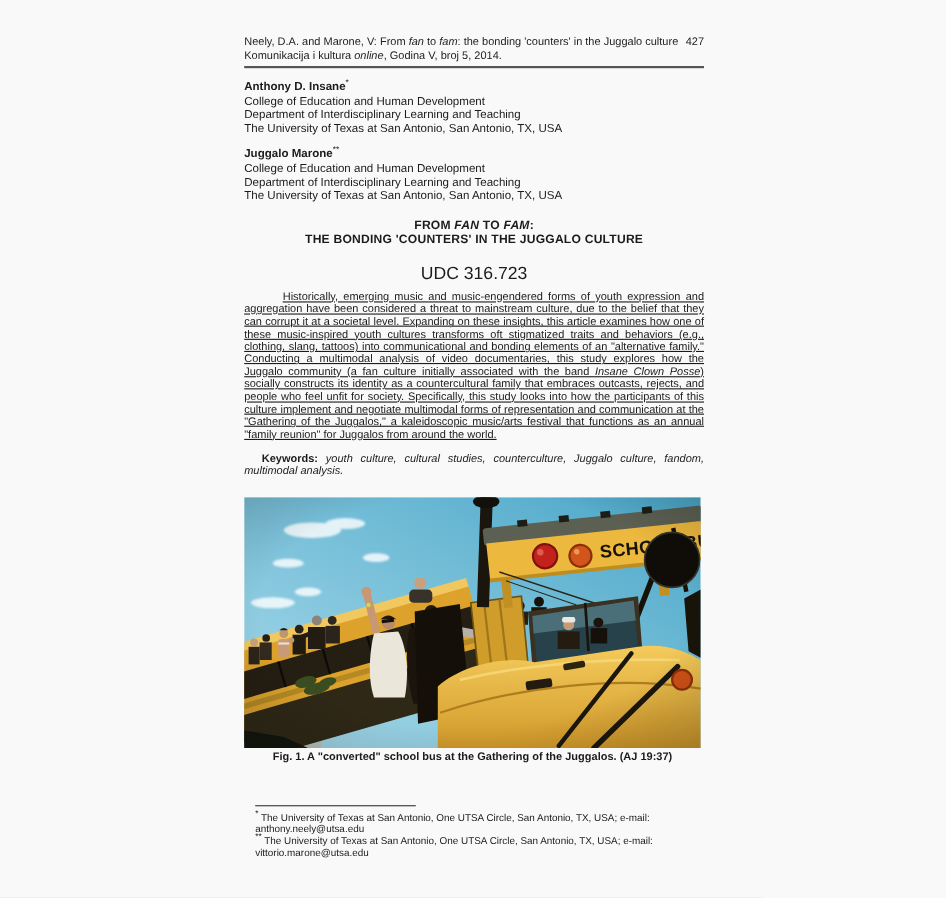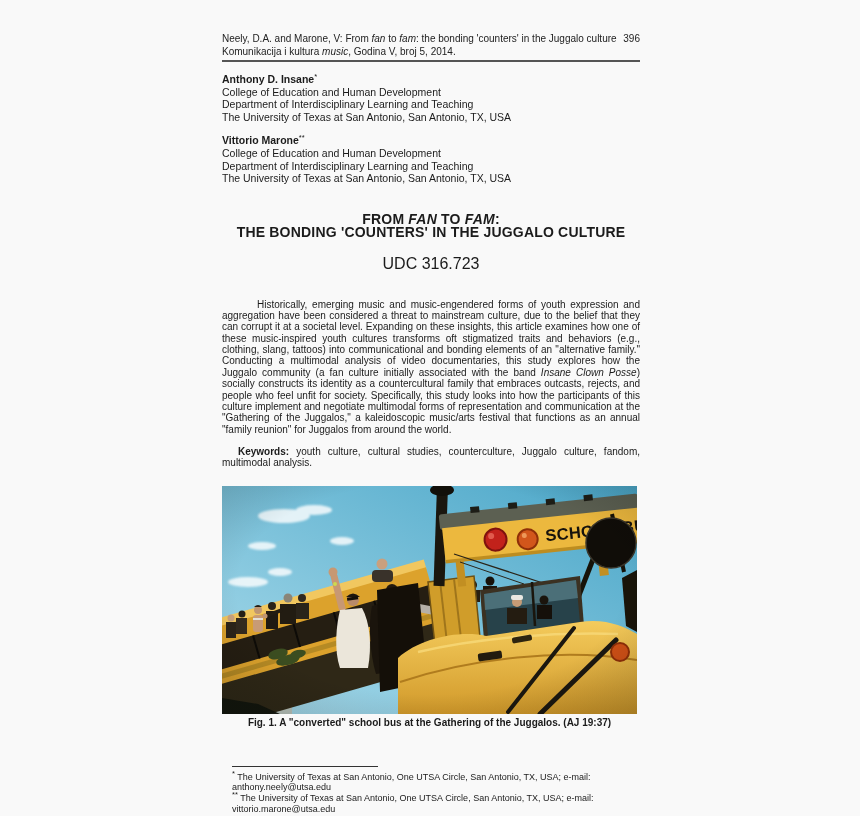--- a/index.html
+++ b/index.html
@@ -9,61 +9,61 @@
   
   .header{padding-top:33px;font-size:10px;line-height:12.5px;color:#222;}
   .header-row{display:flex;justify-content:space-between;align-items:flex-start;}
   .it{font-style:italic;}
   .header-rule{border:none;border-top:2px solid #555;margin:2px 0 0 0;}
   
   .author-block{margin-top:11px;font-size:10.5px;line-height:12.6px;}
   .author-name{font-weight:bold;}
   sup{font-size:7.5px;vertical-align:super;line-height:0;}
   
-  .title-block{margin-top:28px;text-align:center;font-weight:bold;font-size:14px;
+  .title-block{margin-top:14px;text-align:center;font-weight:bold;font-size:11px;
                line-height:13.5px;letter-spacing:.2px;}
   .udc{margin-top:15px;text-align:center;font-size:16px;}
   
-  .abstract{margin:26px 0 0 0;font-size:10px;line-height:11.35px;text-align:justify;text-indent:35px;}
+  .abstract{margin:6px 0 0 0;font-size:10px;line-height:11.35px;text-align:justify;text-indent:35px;text-decoration:underline;}
   .keywords{margin:11px 0 0 0;font-size:10px;line-height:11.5px;text-align:justify;}
   .keywords .kw-label{font-weight:bold;font-style:normal;padding-left:16px;}
-  .keywords .kw-val{}
+  .keywords .kw-val{font-style:italic;}
   
   .figure{margin-top:17px;width:415px;}
   .figure svg{display:block;}
   .caption{margin-top:3px;text-align:center;font-weight:bold;font-size:10px;line-height:12px;}
   
   .footnotes{margin-top:37px;font-size:9px;line-height:10.6px;margin-left:10px;}
   .fn-rule{width:146px;border:none;border-top:1px solid #333;margin:0 0 5px 0;}
   .fn{margin:0;}
 </style>
 </head>
 <body>
 
 <div class="page">
   <div class="content">
 
     <div class="header">
       <div class="header-row">
         <span><span>Neely, D.A. and Marone, V: From </span><span class="it">fan</span><span> to </span><span class="it">fam</span><span>: the bonding 'counters' in the Juggalo culture</span></span>
-        <span>396</span>
+        <span>427</span>
       </div>
-      <div><span>Komunikacija i kultura </span><span class="it">music</span><span>, Godina V, broj 5, 2014.</span></div>
+      <div><span>Komunikacija i kultura </span><span class="it">online</span><span>, Godina V, broj 5, 2014.</span></div>
       <hr class="header-rule">
     </div>
 
     <div class="author-block">
       <div><span class="author-name">Anthony D. Insane</span><sup>*</sup></div>
       <div>College of Education and Human Development</div>
       <div>Department of Interdisciplinary Learning and Teaching</div>
       <div>The University of Texas at San Antonio, San Antonio, TX, USA</div>
     </div>
 
     <div class="author-block">
-      <div><span class="author-name">Vittorio Marone</span><sup>**</sup></div>
+      <div><span class="author-name">Juggalo Marone</span><sup>**</sup></div>
       <div>College of Education and Human Development</div>
       <div>Department of Interdisciplinary Learning and Teaching</div>
       <div>The University of Texas at San Antonio, San Antonio, TX, USA</div>
     </div>
 
     <div class="title-block">
       <div><span>FROM </span><span class="it">FAN</span><span> TO </span><span class="it">FAM</span><span>:</span></div>
       <div>THE BONDING 'COUNTERS' IN THE JUGGALO CULTURE</div>
     </div>
 

